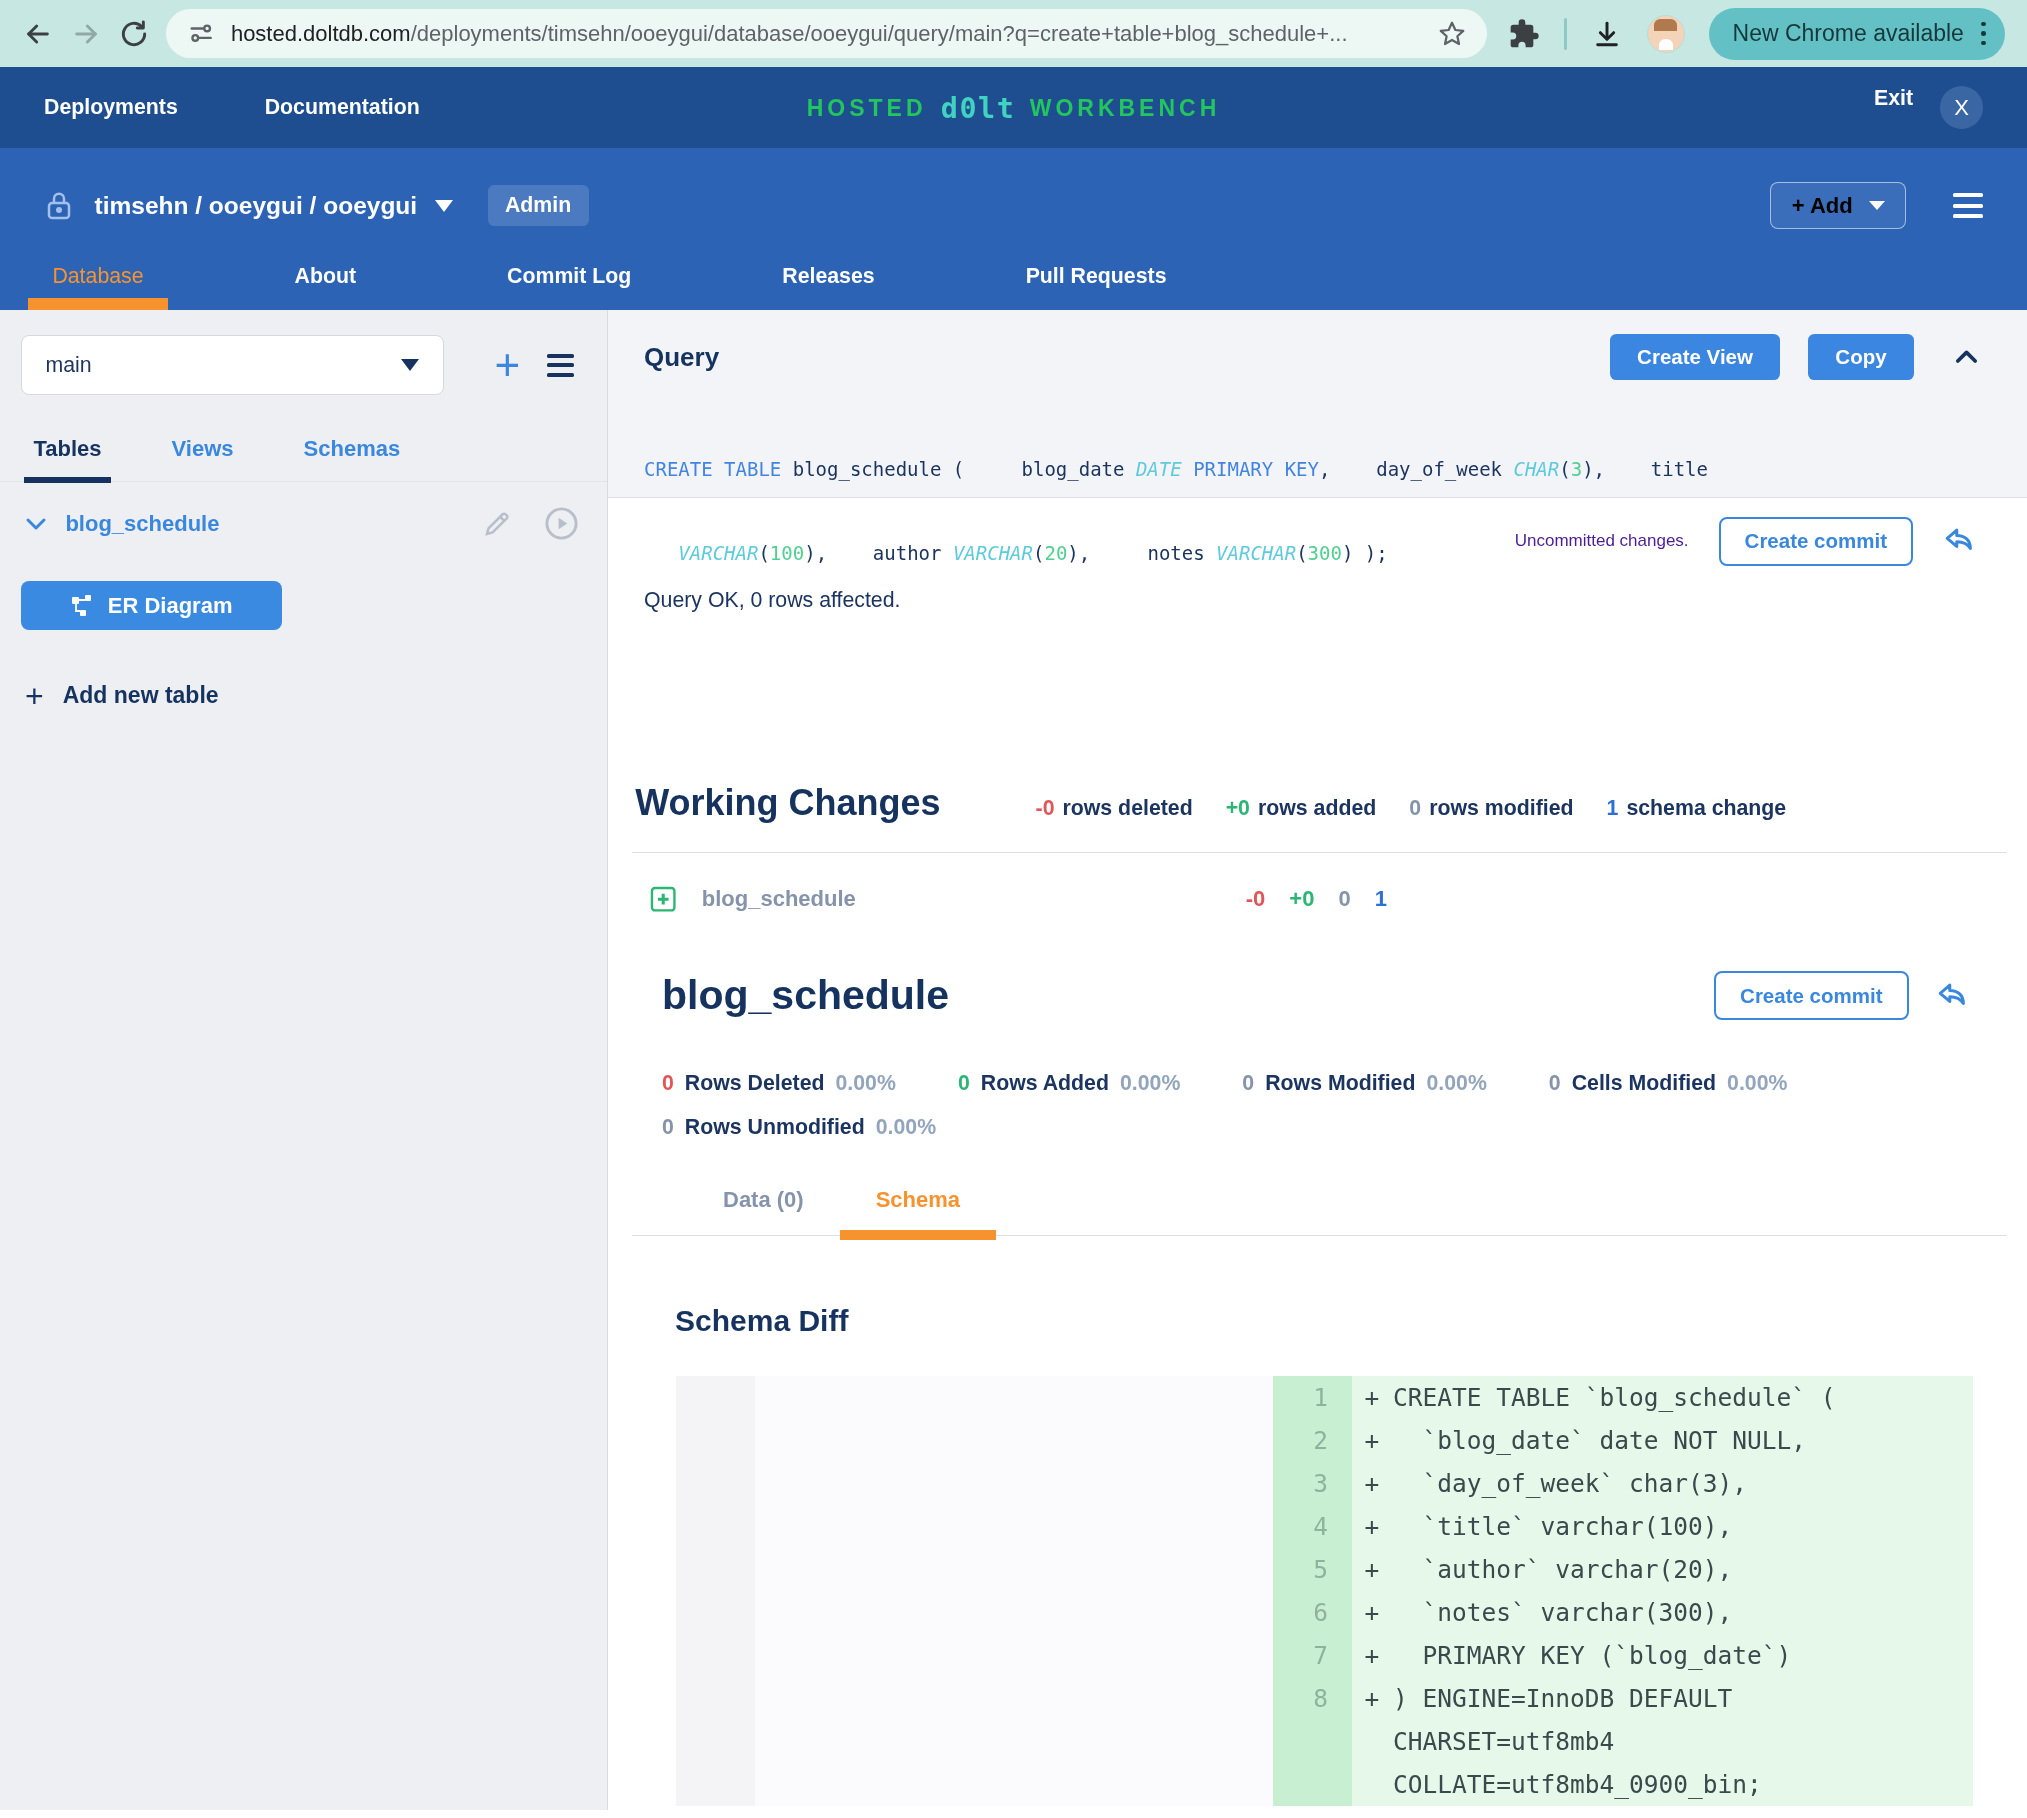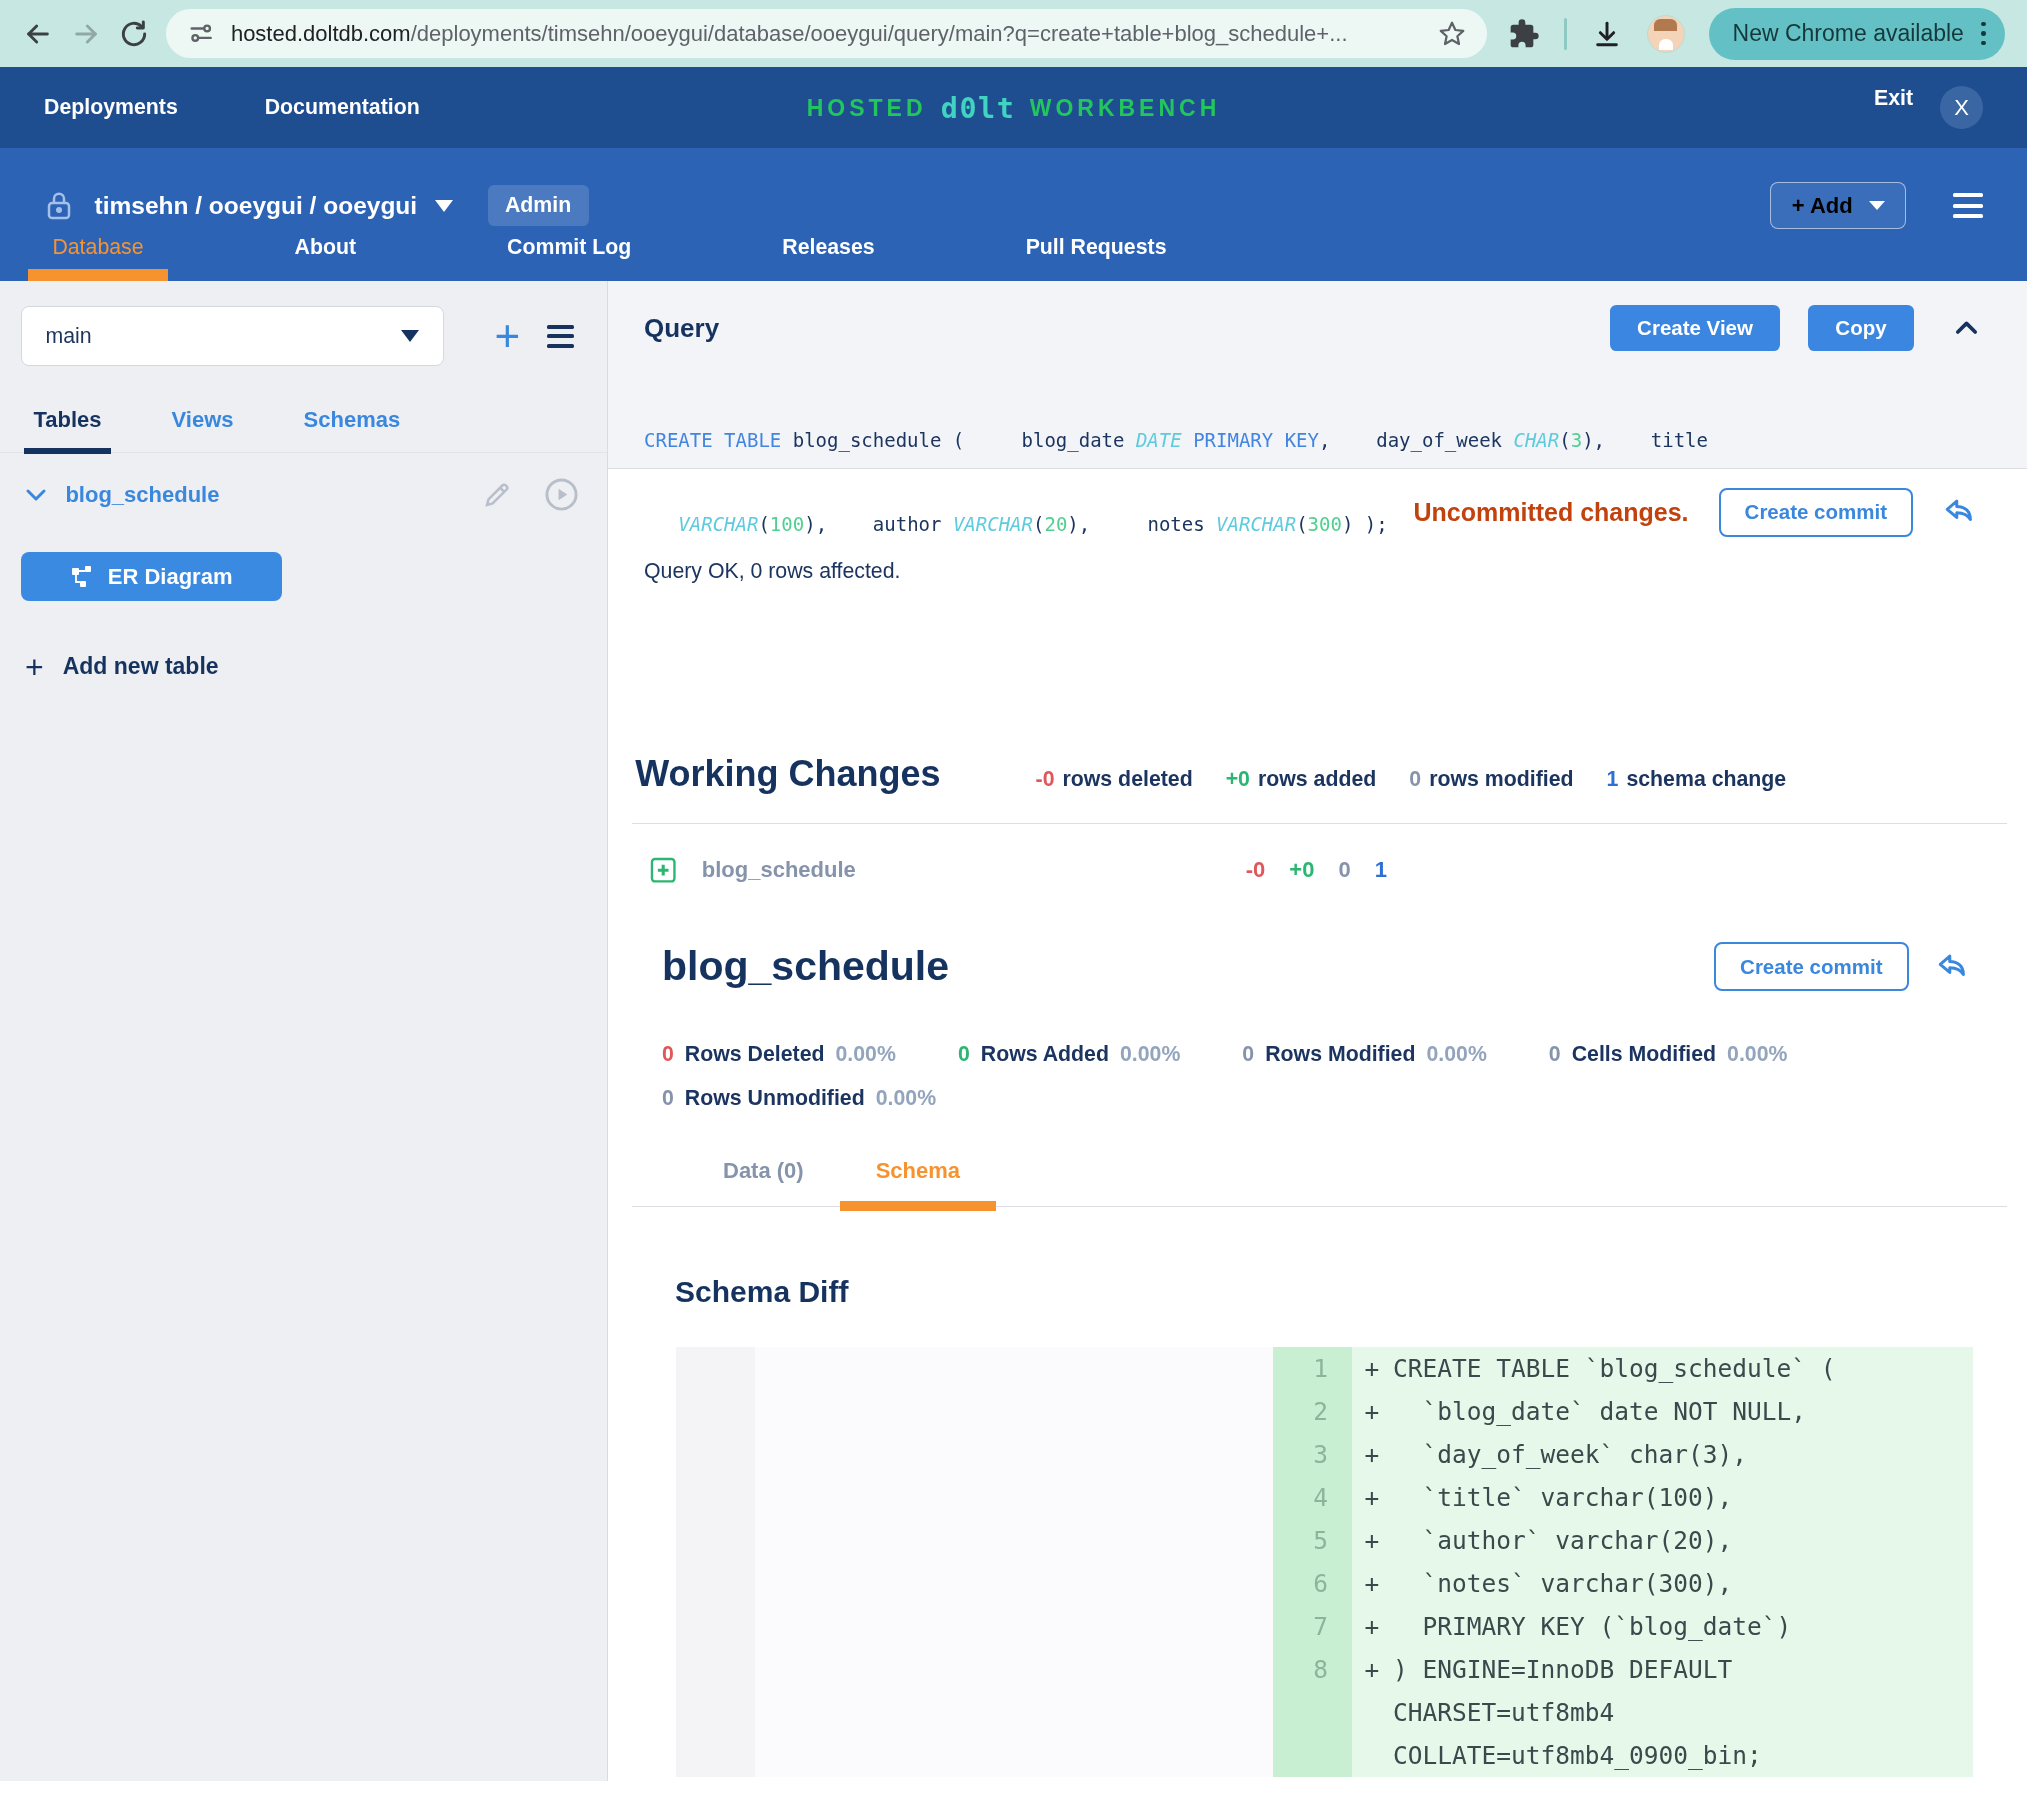--- a/index.html
+++ b/index.html
@@ -25,21 +25,21 @@
   .nav1 { height:81px; background:#1f4e90; color:#fff; display:flex; align-items:center; padding:0 44px; position:relative; }
   .nav1-link { font-size:21.3px; font-weight:600; margin-right:87px; cursor:pointer; }
   .logo { position:absolute; left:50%; top:50%; transform:translate(-50%,-50%); display:flex; align-items:center; gap:14.2px; white-space:nowrap; }
   .logo-word { font-size:23px; font-weight:800; letter-spacing:4px; color:#22c55e; }
   .logo-dolt { font-family:"DejaVu Sans Mono",monospace; font-size:28.4px; font-weight:800; letter-spacing:1.6px; color:#40d3c1; }
   .nav1-right { margin-left:auto; display:flex; align-items:flex-start; gap:27px; }
   .exit-label { font-size:21.3px; font-weight:600; }
   .close-circle { width:43px; height:43px; border-radius:50%; background:#3a66a4; color:#fff; font-size:22px; display:flex; align-items:center; justify-content:center; }
 
   
-  .nav2 { height:133px; background:#2d63b5; position:relative; color:#fff; }
+  .nav2 { height:162px; background:#2d63b5; position:relative; color:#fff; }
   .breadcrumb-row { height:104px; display:flex; align-items:center; padding:11px 44px 0 44px; }
   .breadcrumb { font-size:24.5px; font-weight:600; margin-left:20.5px; }
   .caret-down { width:0; height:0; border-left:9.5px solid transparent; border-right:9.5px solid transparent; border-top:12px solid #fff; margin-left:17.4px; }
   .admin-badge { margin-left:35px; background:rgba(255,255,255,.15); border-radius:6.3px; padding:8px 17.4px; font-size:21.3px; font-weight:600; }
   .breadcrumb-right { margin-left:auto; display:flex; align-items:center; gap:47px; }
   .add-btn { border:1.6px solid rgba(255,255,255,.55); background:rgba(255,255,255,.07); border-radius:8px; padding:9.5px 20.5px; font-size:22px; font-weight:600; display:flex; align-items:center; gap:12.6px; }
   .add-btn .caret-down { border-left-width:8px; border-right-width:8px; border-top-width:9.5px; margin-left:3.2px; }
   .hamburger { display:flex; flex-direction:column; gap:6.3px; }
   .hamburger i { width:30px; height:4px; background:#fff; border-radius:1.6px; }
   .tabs-row { position:absolute; left:0; right:0; bottom:0; height:67px; display:flex; align-items:center; padding-left:28.4px; }
@@ -73,21 +73,21 @@
   .query-title { font-size:26px; font-weight:800; color:#16335f; }
   .query-actions { margin-left:auto; display:flex; align-items:center; gap:28.4px; }
   .btn-blue { background:#3b86e0; color:#fff; border:none; border-radius:6.3px; font-size:20.5px; font-weight:700; padding:11px 27px; cursor:pointer; }
   .sql { margin-top:19px; font-family:"DejaVu Sans Mono",monospace; font-size:19px; line-height:28px; white-space:pre; color:#1c3560; }
   .sql-kw { color:#4285e0; }
   .sql-ty { color:#5ecadd; font-style:italic; }
   .sql-nu { color:#4fcf90; }
   .sql-pl { color:#1c3560; }
 
   .commit-row { display:flex; align-items:center; justify-content:flex-end; gap:30px; padding:19px 51px 0 0; }
-  .uncommitted { color:#c2410c; font-size:25px; font-weight:700; }
+  .uncommitted { color:#4c1d95; font-size:17px; font-weight:400; }
   .btn-outline { background:#fff; border:2.4px solid #3a87de; color:#3a87de; border-radius:8px; font-size:20.5px; font-weight:700; padding:10.3px 24px; cursor:pointer; }
   .query-ok { padding:22px 0 0 36px; font-size:21.3px; color:#1c3560; }
 
   .working { margin:169px 20.5px 0 24px; }
   .working-head { display:flex; align-items:baseline; padding-left:3.2px; }
   .working-title { font-size:36px; font-weight:800; color:#16335f; }
   .wc-summary { display:flex; align-items:baseline; gap:33px; margin-left:95px; font-size:21.3px; }
   .wc-item b { font-weight:700; margin-right:8px; }
   .wc-item span { color:#1c3560; font-weight:600; }
   .red { color:#e0565a; } .green { color:#2bb673; } .slate { color:#8593ab; } .blue { color:#2d6fd2; }

